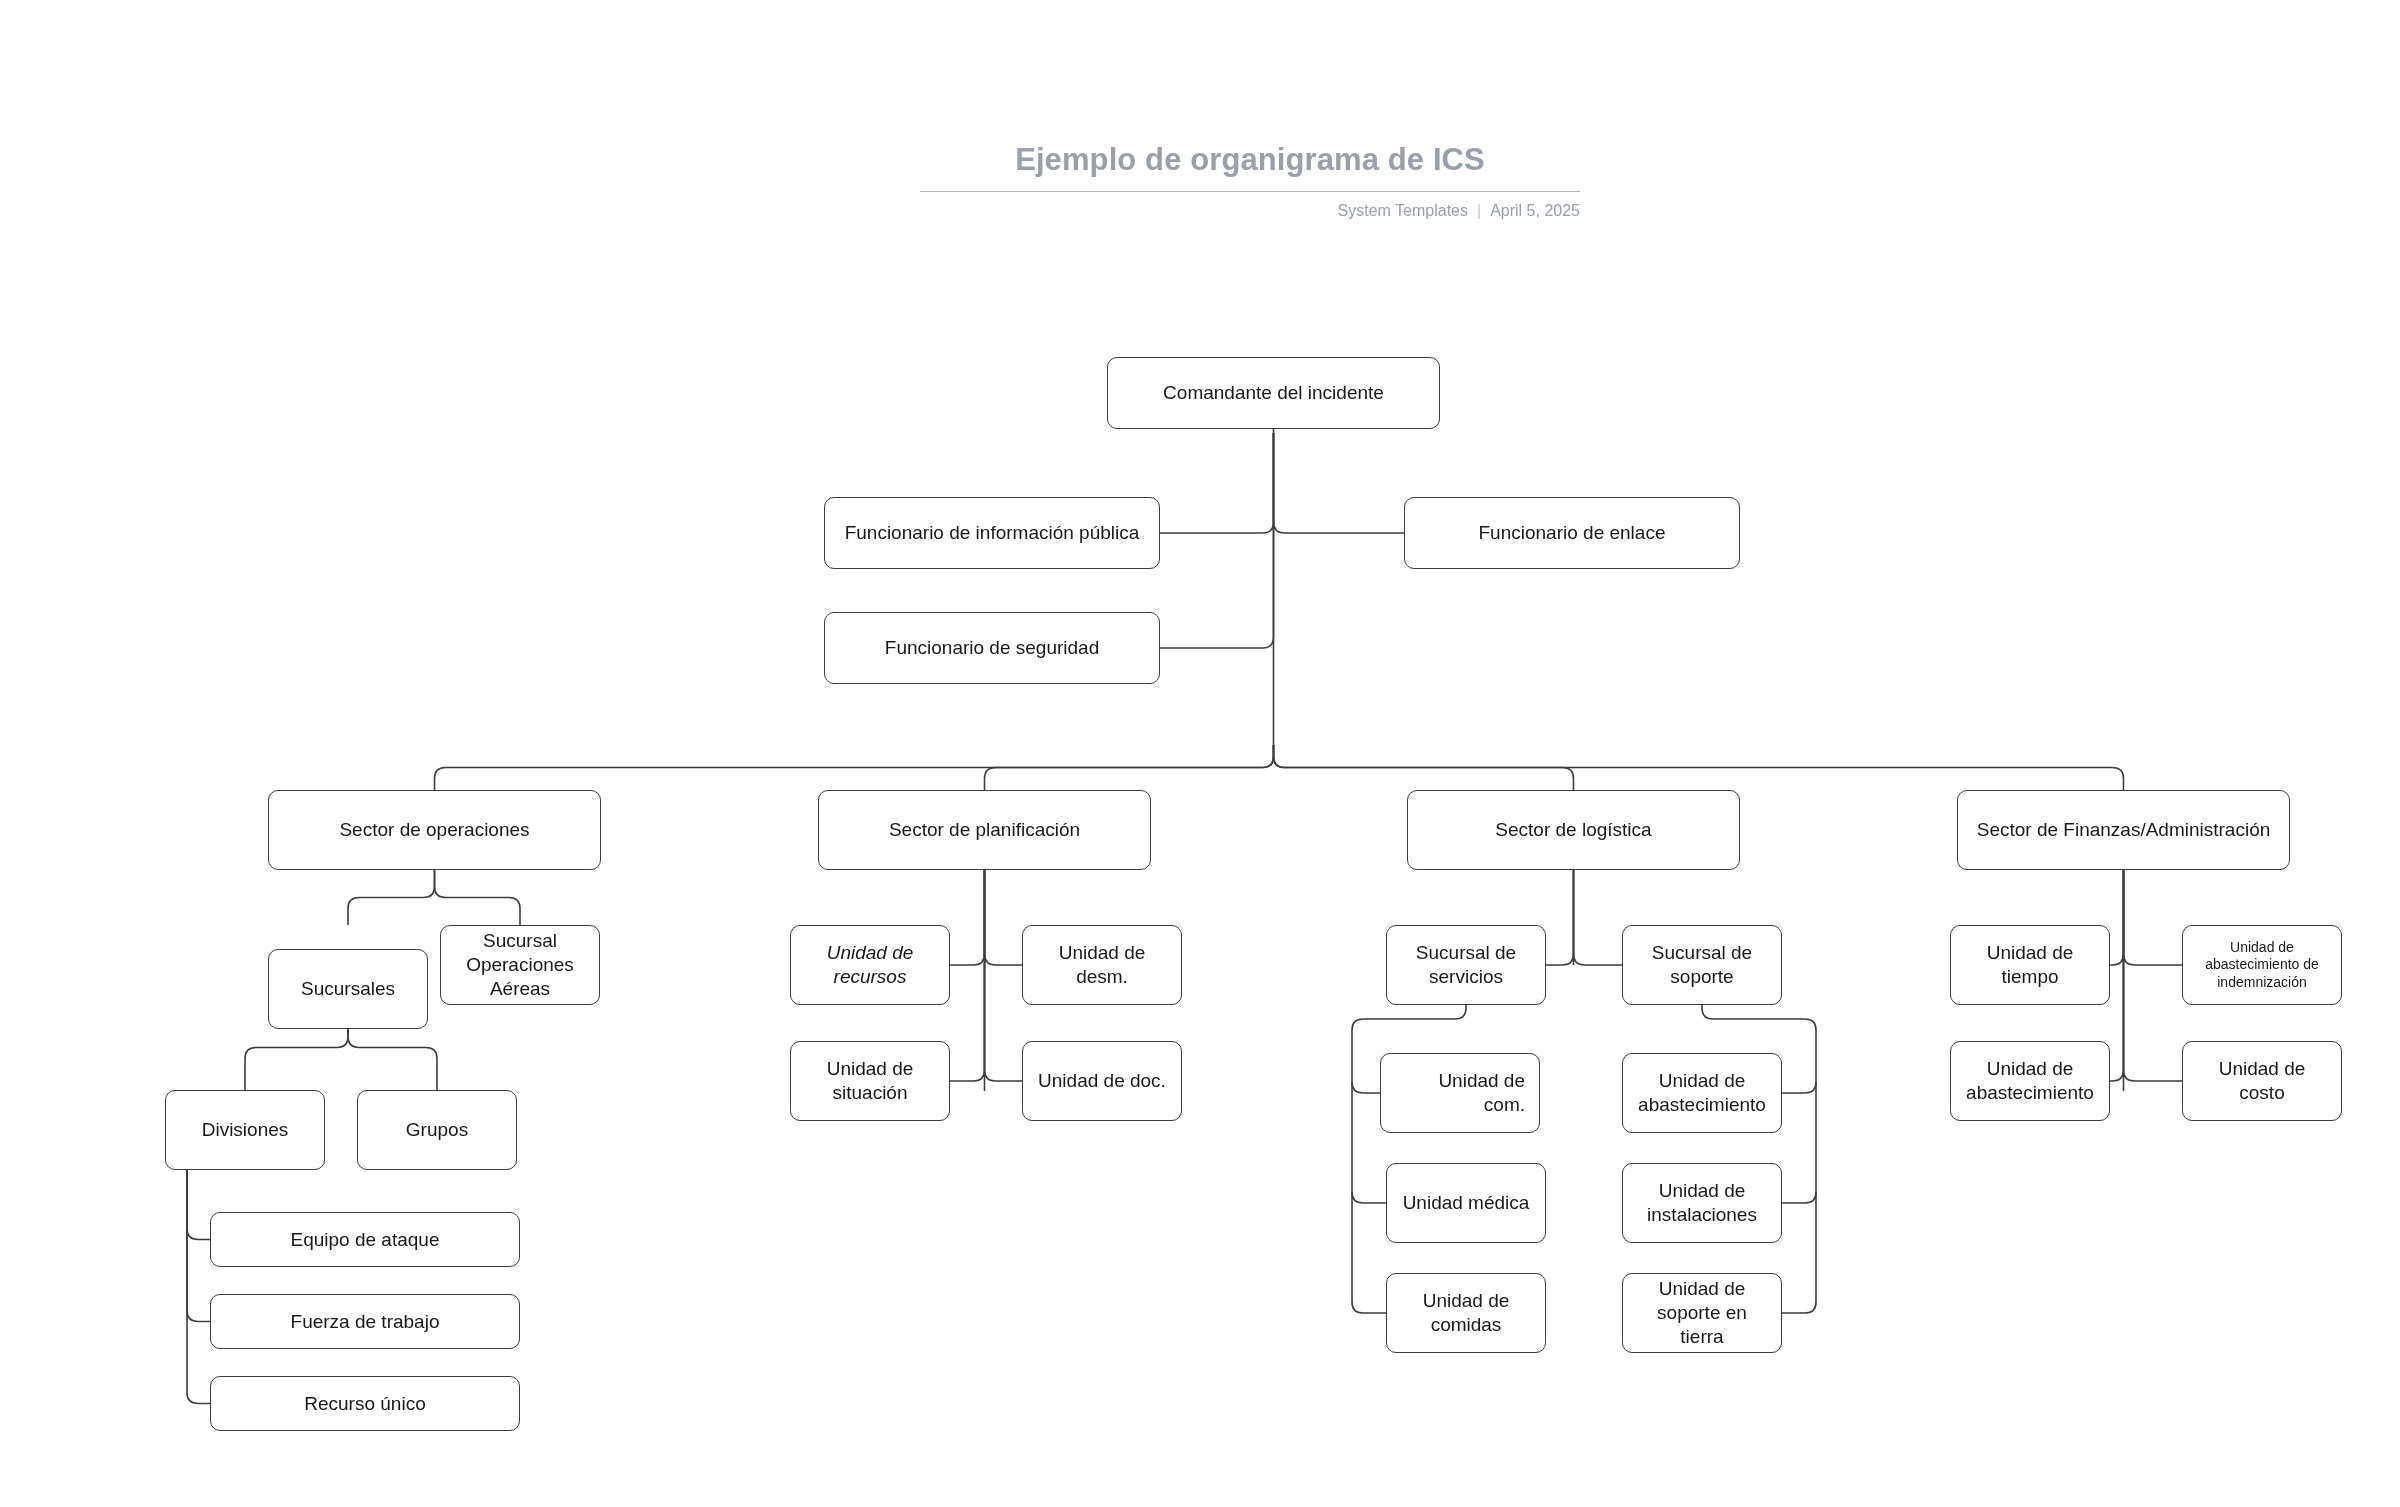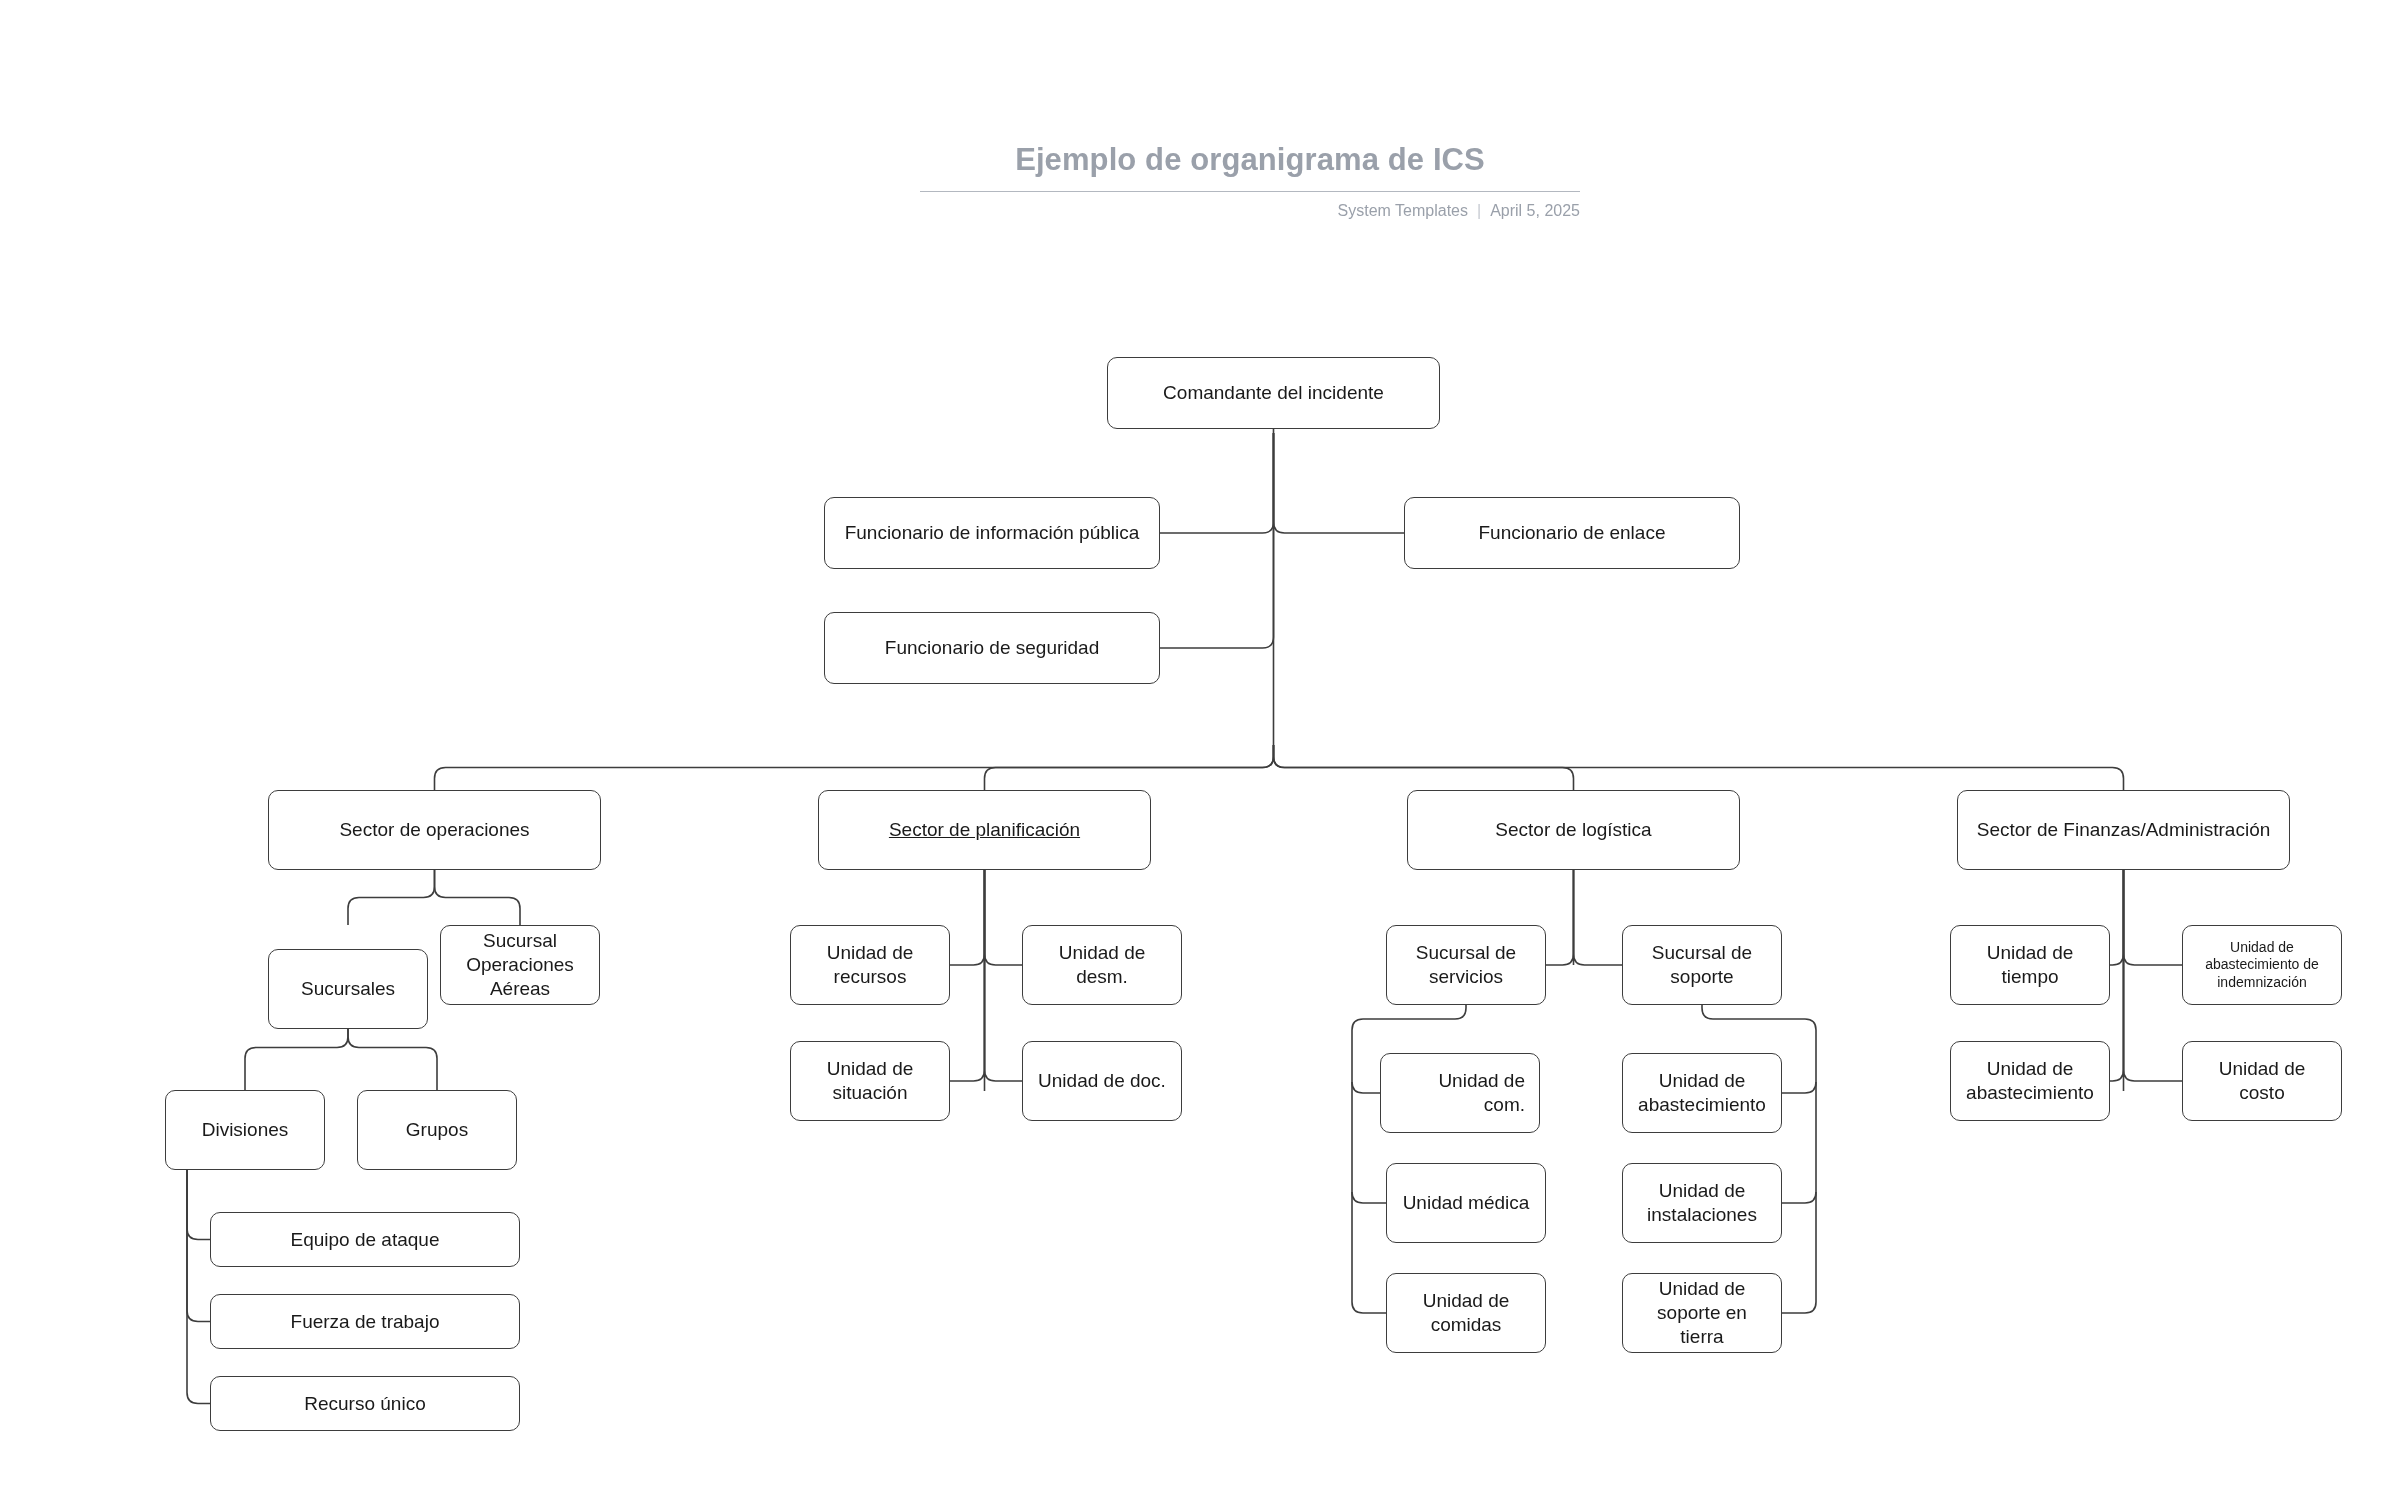--- a/index.html
+++ b/index.html
@@ -101,21 +101,21 @@
       </div>
       <div class="node" style="left: 1404px; top: 497px; width: 336px; height: 72px;">
         <span>Funcionario de enlace</span>
       </div>
       <div class="node" style="left: 824px; top: 612px; width: 336px; height: 72px;">
         <span>Funcionario de seguridad</span>
       </div>
       <div class="node" style="left: 268px; top: 790px; width: 333px; height: 80px;">
         <span>Sector de operaciones</span>
       </div>
-      <div class="node" style="left: 818px; top: 790px; width: 333px; height: 80px; text-decoration: underline;">
+      <div class="node" style="left: 818px; top: 790px; width: 333px; height: 80px;">
         <span>Sector de planificación</span>
       </div>
       <div class="node" style="left: 1407px; top: 790px; width: 333px; height: 80px;">
         <span>Sector de logística</span>
       </div>
       <div class="node" style="left: 1957px; top: 790px; width: 333px; height: 80px;">
         <span>Sector de Finanzas/Administración</span>
       </div>
       <div class="node" style="left: 268px; top: 925px; width: 160px; height: 80px; margin-top: 24px;">
         <span>Sucursales</span>
@@ -131,21 +131,21 @@
       </div>
       <div class="node" style="left: 210px; top: 1212px; width: 310px; height: 55px;">
         <span>Equipo de ataque</span>
       </div>
       <div class="node" style="left: 210px; top: 1294px; width: 310px; height: 55px;">
         <span>Fuerza de trabajo</span>
       </div>
       <div class="node" style="left: 210px; top: 1376px; width: 310px; height: 55px;">
         <span>Recurso único</span>
       </div>
-      <div class="node" style="left: 790px; top: 925px; width: 160px; height: 80px;">
+      <div class="node" style="left: 790px; top: 925px; width: 160px; height: 80px; font-style: italic;">
         <span>Unidad de recursos</span>
       </div>
       <div class="node" style="left: 1022px; top: 925px; width: 160px; height: 80px;">
         <span>Unidad de desm.</span>
       </div>
       <div class="node" style="left: 790px; top: 1041px; width: 160px; height: 80px;">
         <span>Unidad de situación</span>
       </div>
       <div class="node" style="left: 1022px; top: 1041px; width: 160px; height: 80px;">
         <span>Unidad de doc.</span>

